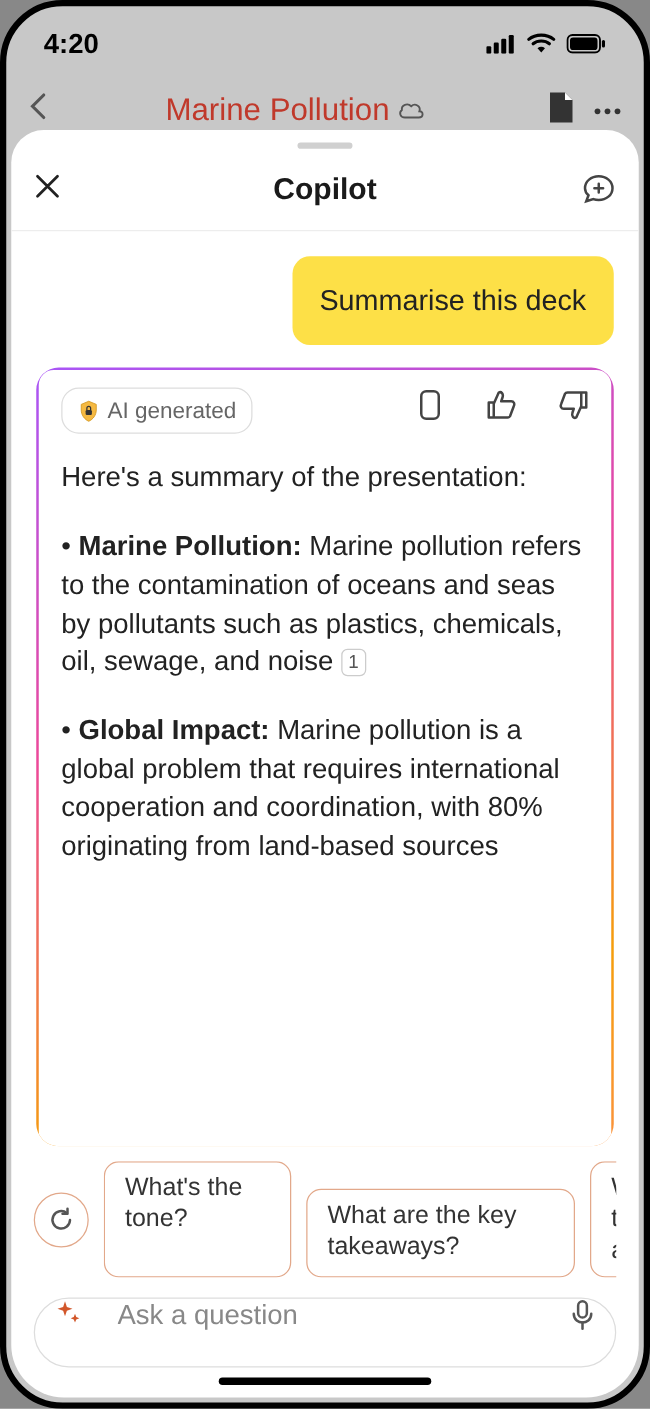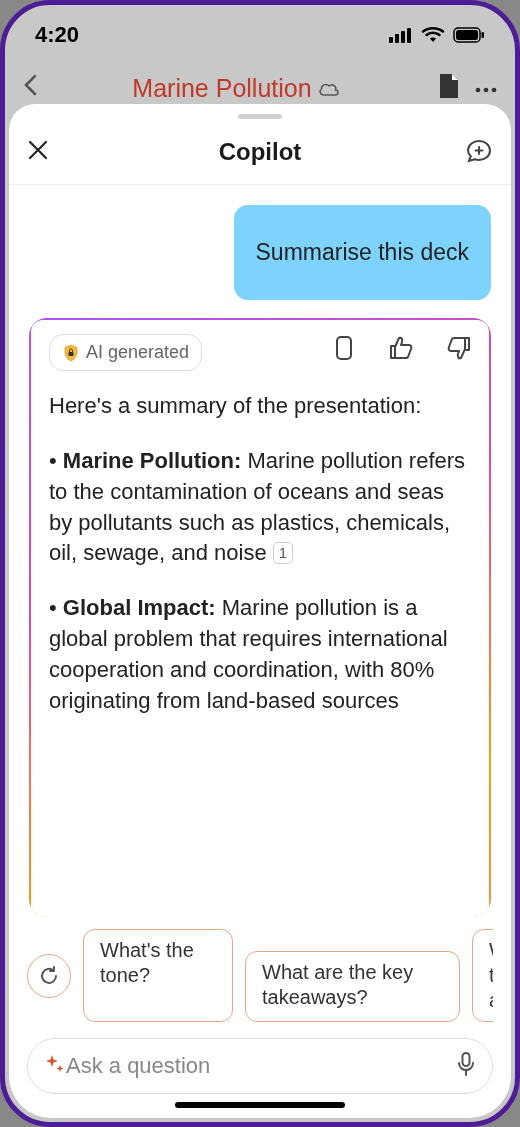--- a/index.html
+++ b/index.html
@@ -9,21 +9,21 @@
       background: #888;
       font-family: -apple-system, BlinkMacSystemFont, "Segoe UI", sans-serif;
       display: flex;
       align-items: center;
       justify-content: center;
     }
     .phone-frame {
       width: 520px;
       height: 1127px;
       background: #c8c8c8;
-      border: 5px solid #4c1d95;
+      border: 5px solid #000000;
       border-radius: 50px;
       overflow: hidden;
       position: relative;
       display: flex;
       flex-direction: column;
     }
     .status-bar {
       height: 60px;
       display: flex;
       justify-content: space-between;
@@ -91,24 +91,24 @@
       flex: 1;
       overflow: hidden;
       padding: 20px 20px 0;
       display: flex;
       flex-direction: column;
       gap: 18px;
       position: relative;
     }
     .user-bubble {
       align-self: flex-end;
-      background: #7dd3fc;
+      background: #fde047;
       color: #222;
       font-size: 23px;
-      padding: 34px 22px;
+      padding: 22px 22px;
       border-radius: 14px;
       max-width: 80%;
     }
     .ai-bubble-wrap {
       padding: 2px;
       border-radius: 18px;
       background: linear-gradient(160deg, #a855f7 0%, #ec4899 40%, #f59e0b 80%, #fb923c 100%);
       overflow: hidden;
     }
     .ai-bubble {
@@ -197,23 +197,23 @@
     }
     .suggestion.s1 { width: 150px; }
     .suggestion.s2 { width: 215px; margin-top: 22px; }
     .suggestion.s3 { width: 60px; overflow:hidden; }
     .input-row {
       margin: 4px 18px 24px;
       border: 1px solid #ddd;
       border-radius: 28px;
       height: 56px;
       display: flex;
-      align-items: center;
+      align-items: flex-start;
       padding: 0 16px;
-      gap: 0;
+      gap: 28px;
     }
     .sparkle-icon { color: #c0392b; }
     .ask-input {
       flex: 1;
       border: none;
       outline: none;
       font-size: 22px;
       color: #888;
       background: transparent;
     }

